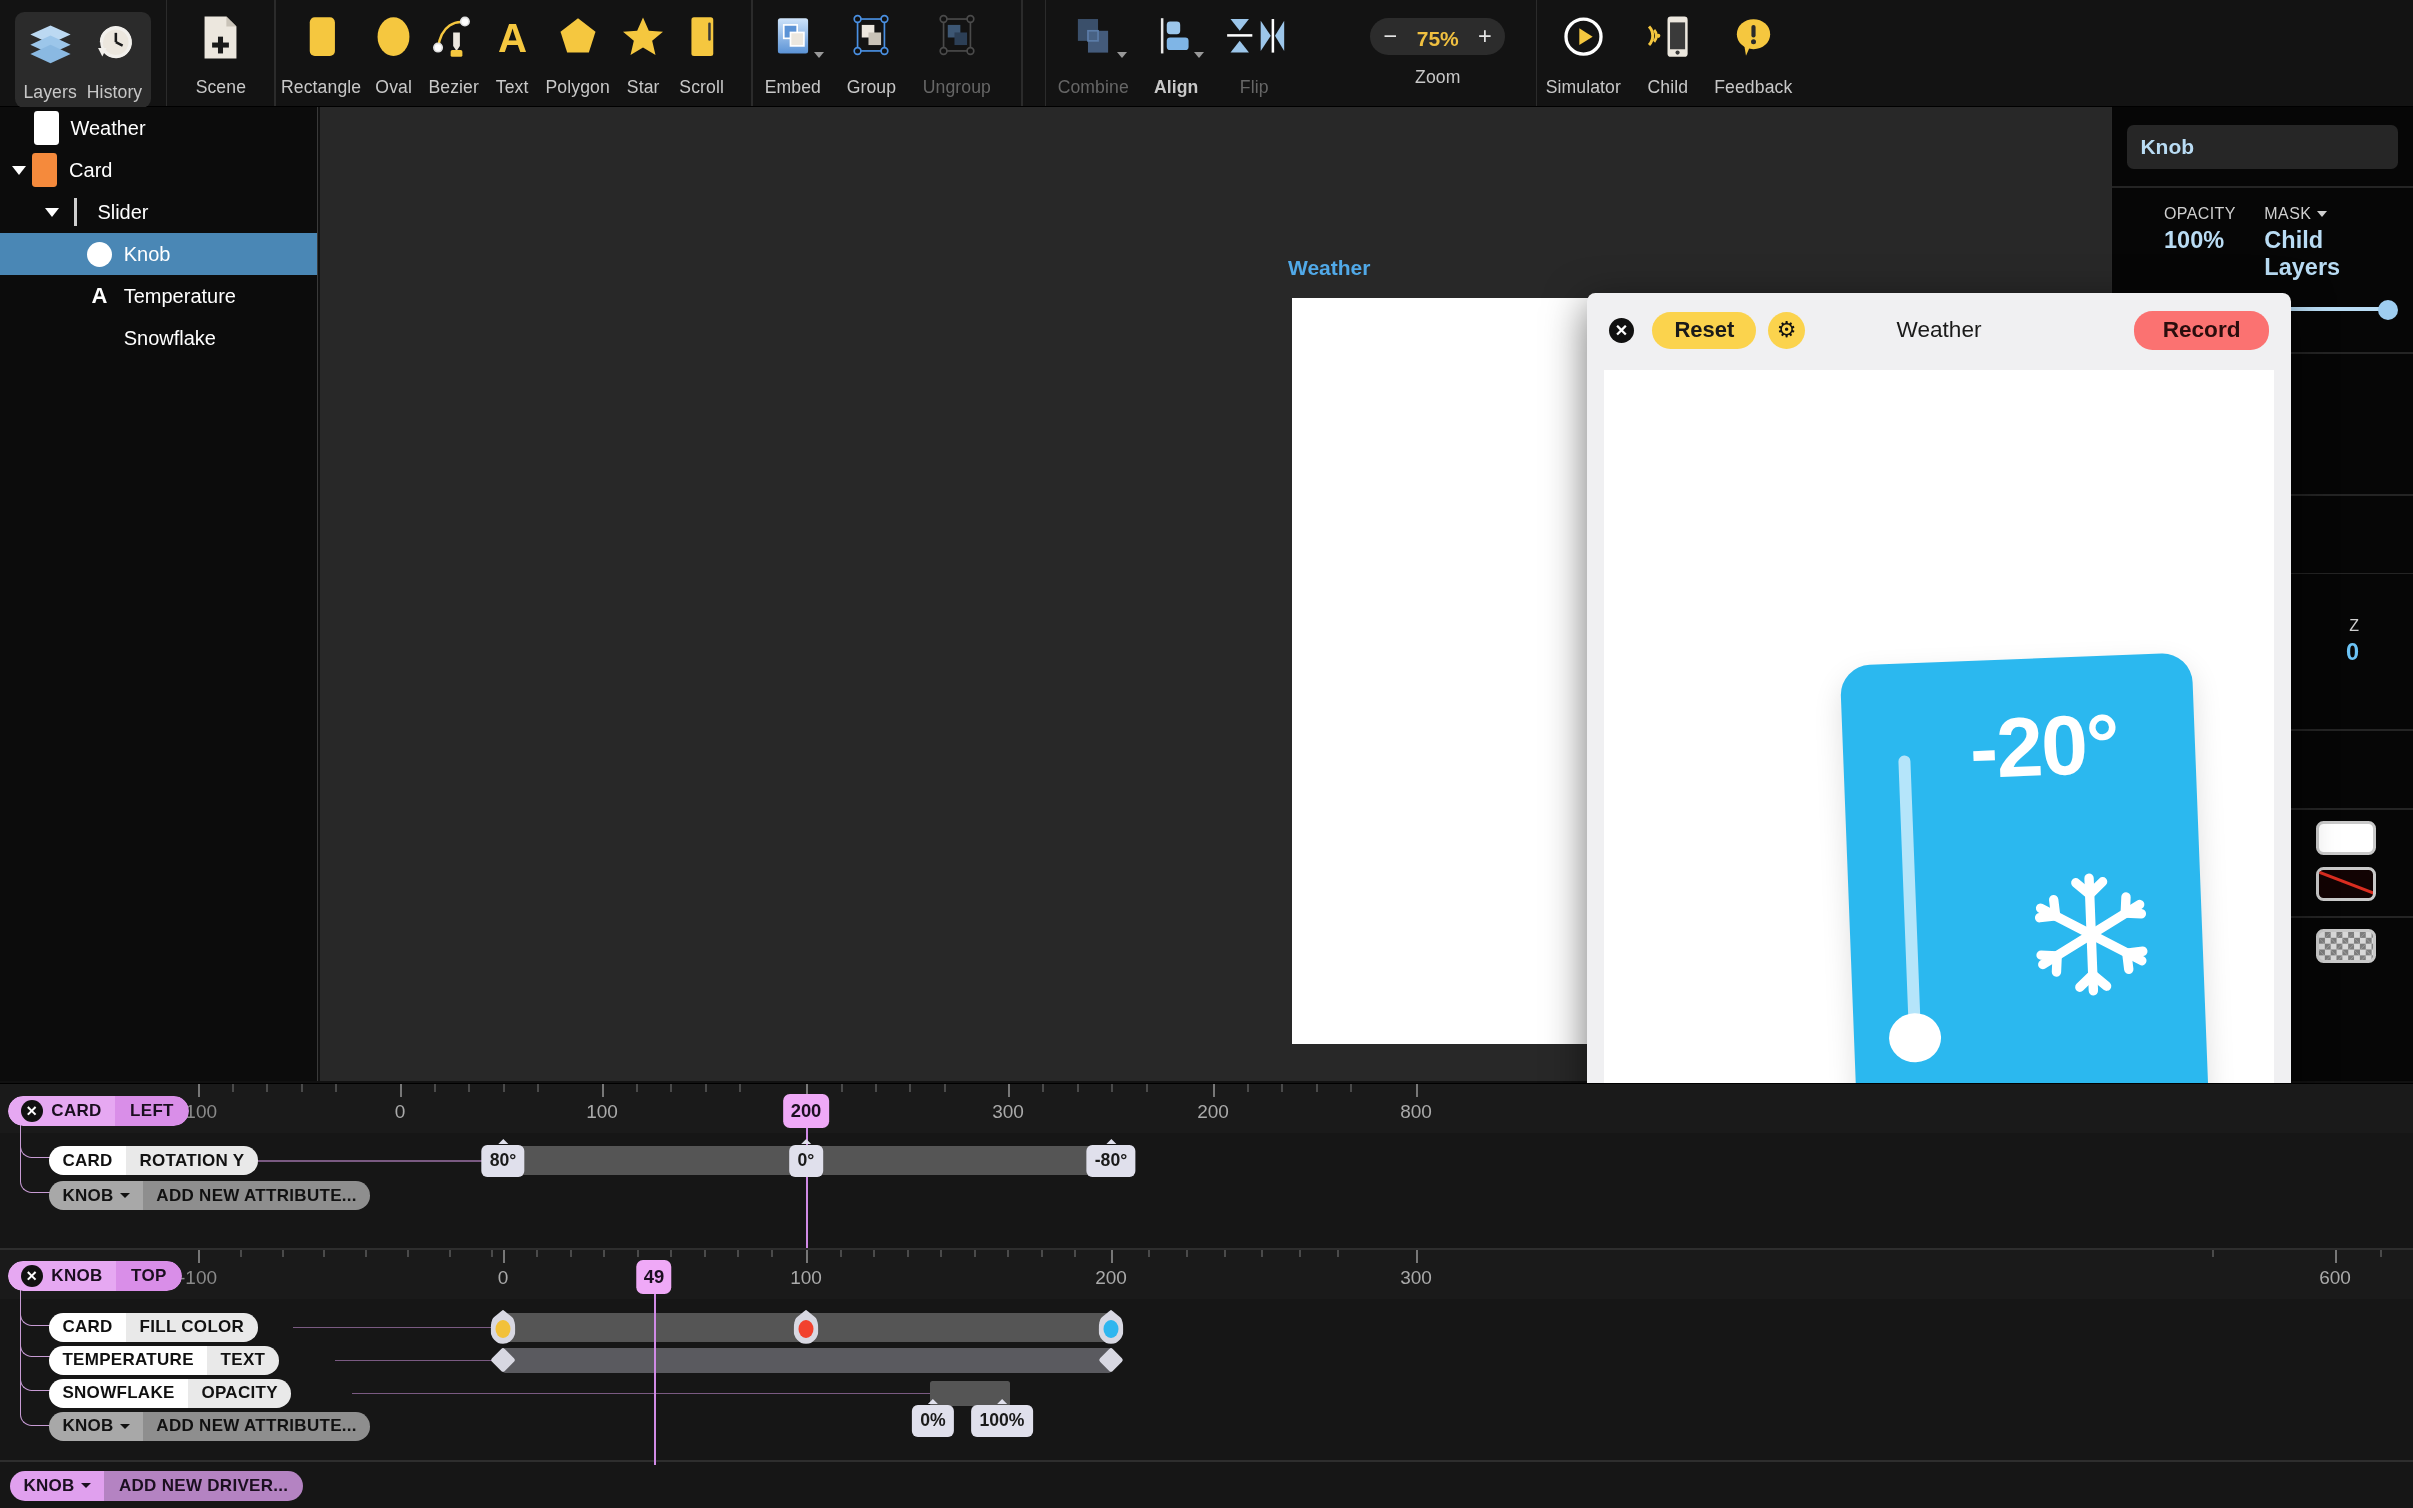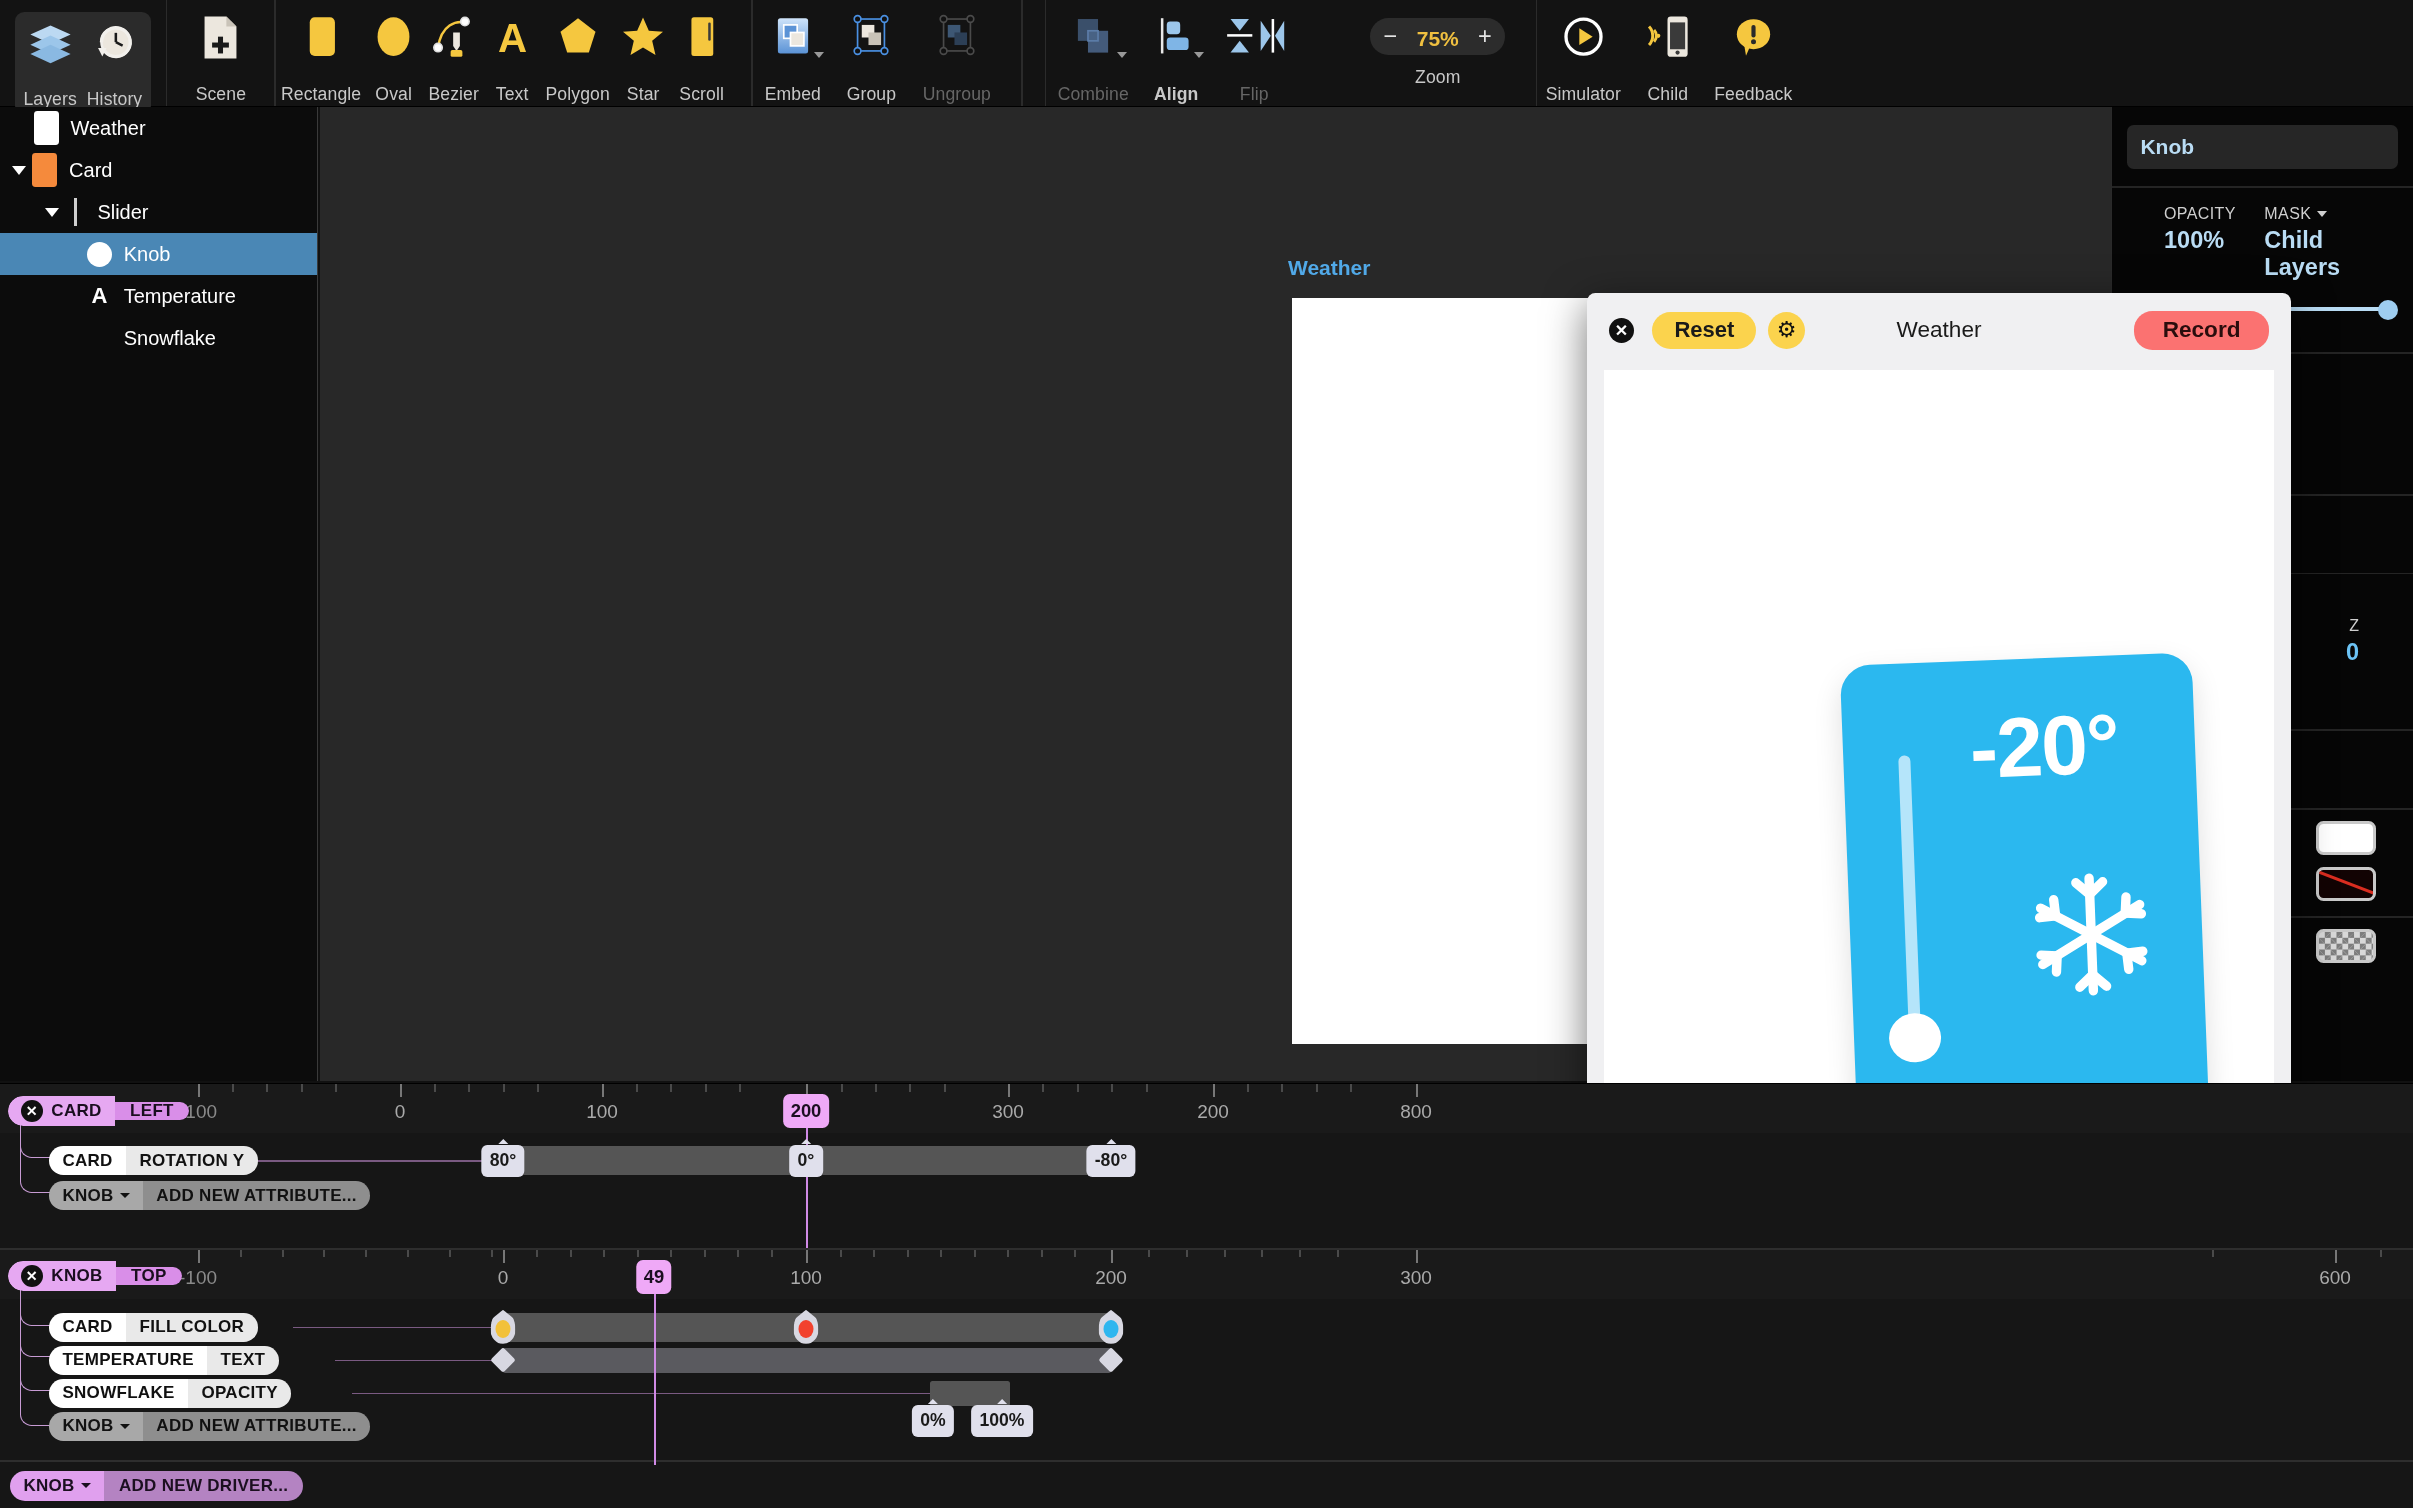--- a/index.html
+++ b/index.html
@@ -18,21 +18,21 @@
     border-bottom: 1.7px solid #000;
     display: flex; align-items: flex-start;
   }
   .tb-group { display: flex; align-items: flex-start; height: 106px; position: relative; }
   .tb-sep { width: 1.7px; height: 106px; background: #2b2b2b; }
   .tb-item {
     display: flex; flex-direction: column; align-items: center; justify-content: flex-start;
     padding: 11.7px 5px 0 5px; min-width: 72px; position: relative;
   }
   .tb-icon { height: 52px; display: flex; align-items: center; justify-content: center; }
-  .tb-label { font-size: 17.6px; color: #c8c8c8; margin-top: 20px; letter-spacing: 0.1px; white-space: nowrap; }
+  .tb-label { font-size: 17.6px; color: #c8c8c8; margin-top: 13px; letter-spacing: 0.1px; white-space: nowrap; }
   .tb-label.dim { color: #666; }
   .tb-pill {
     background: #2b2b2b; border-radius: 9.2px; padding: 5px 3.4px 5px 3.4px;
     display: flex; align-items: flex-start;
   }
   .tb-caret { position: absolute; right: 8.4px; top: 52px; width: 0; height: 0;
     border-left: 5.9px solid transparent; border-right: 5.9px solid transparent; border-top: 6.7px solid #999; }
 
   
   .zoomctl {
@@ -168,21 +168,21 @@
   .ruler .rlab { position: absolute; top: 17px; transform: translateX(-50%); font-size: 19px; color: #aaaaaa; }
   .ruler .rlab.neg { color: #8a8a8a; }
 
   .drv-badge {
     position: absolute; left: 8.4px; top: 6.7px; display: flex; align-items: center; height: 30px;
     border-radius: 15px; overflow: hidden; z-index: 6; font-size: 17px; font-weight: bold; letter-spacing: 0.3px;
   }
   .drv-badge .xb { width: 22px; height: 22px; border-radius: 50%; background: #111; color: #fff;
     display: flex; align-items: center; justify-content: center; font-size: 14.2px; margin-left: 4.2px; }
   .drv-badge .p1 { background: #e6a8f2; color: #1a0e1f; padding: 0 13.4px 0 8.4px; height: 30px; display: flex; align-items: center; border-radius: 15px 0 0 15px; }
-  .drv-badge .p2 { background: #d98ee8; color: #1a0e1f; padding: 0 15px; height: 18px; display: flex; align-items: center; border-radius: 0 15px 15px 0; }
+  .drv-badge .p2 { background: #d98ee8; color: #1a0e1f; padding: 0 15px; height: 30px; display: flex; align-items: center; border-radius: 0 15px 15px 0; }
 
   .attr-row { position: relative; height: 35px; }
   .attr-pill {
     position: absolute; left: 49px; top: 3.4px; height: 28.5px; display: flex; align-items: center;
     border-radius: 14.2px; overflow: hidden; font-size: 17px; font-weight: bold; letter-spacing: 0.3px; z-index: 5;
   }
   .attr-pill .a1 { background: #ffffff; color: #111; padding: 0 13.4px; height: 28.5px; display:flex; align-items:center; }
   .attr-pill .a2 { background: #e9e9e9; color: #111; padding: 0 13.4px; height: 28.5px; display:flex; align-items:center; }
   .attr-pill.grey .a1 { background: #a8a8a8; color: #111; }
   .attr-pill.grey .a2 { background: #8e8e8e; color: #111; }

